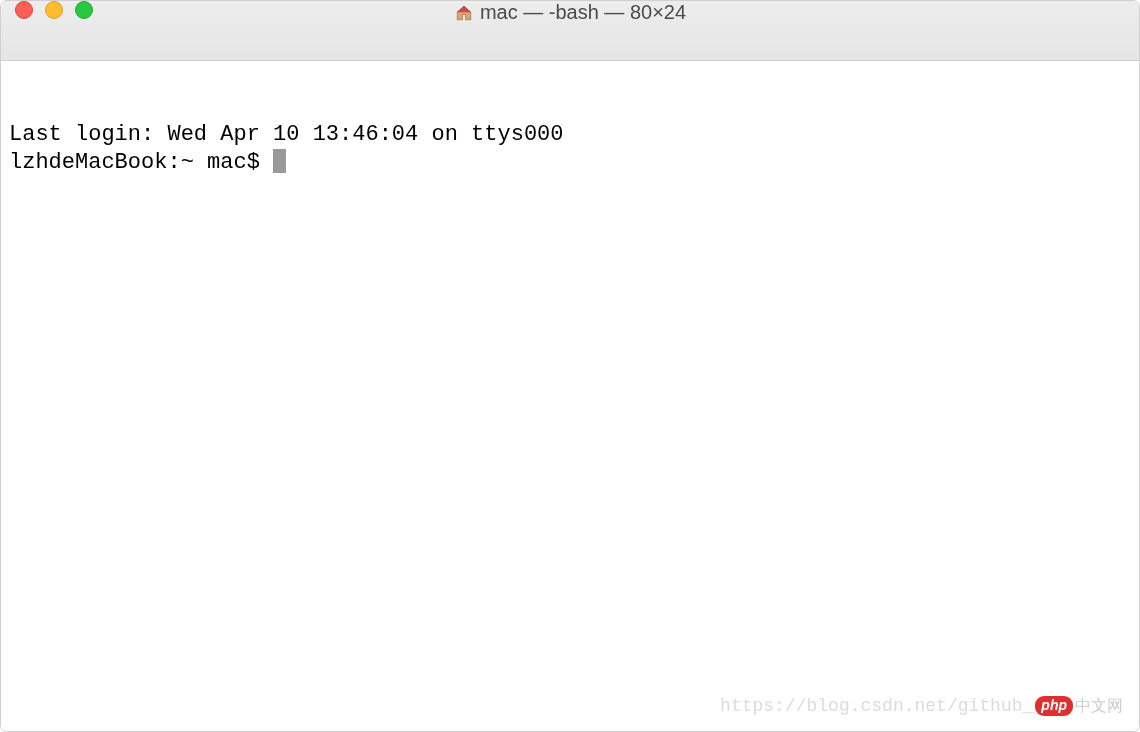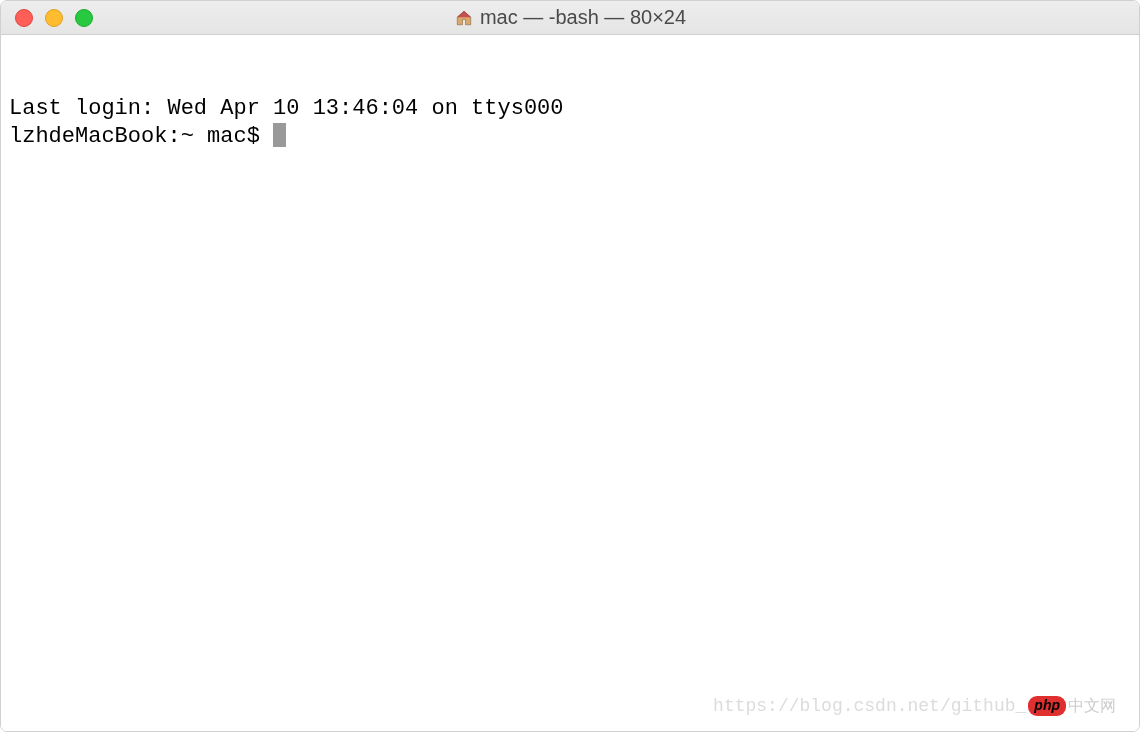--- a/index.html
+++ b/index.html
@@ -17,25 +17,25 @@
     .window {
       width: 100%;
       height: 100%;
       display: flex;
       flex-direction: column;
       border: 1px solid #d0d0d0;
       border-radius: 7px;
       overflow: hidden;
     }
     .titlebar {
-      height: 34px;
+      height: 60px;
       background: linear-gradient(to bottom, #ededed 0%, #e5e5e5 100%);
       border-bottom: 1px solid #d0d0d0;
       display: flex;
-      align-items: center;
+      align-items: flex-start;
       position: relative;
       flex-shrink: 0;
     }
     .traffic-lights {
       display: flex;
       gap: 12px;
       padding-left: 14px;
       position: absolute;
       left: 0;
     }
@@ -95,31 +95,31 @@
       background: #999999;
       vertical-align: text-bottom;
       margin-bottom: 2px;
     }
     .bracket-l, .bracket-r {
       color: #b0b0b0;
     }
     .watermark {
       position: absolute;
       bottom: 14px;
-      right: 23px;
+      right: 16px;
       font-family: "SimSun", "Courier New", monospace;
       font-size: 18px;
       color: #dcdcdc;
       display: flex;
       align-items: center;
       gap: 2px;
     }
     .php-badge {
       background: #e02f2f;
-      color: #000000;
+      color: #ffffff;
       font-weight: bold;
       font-size: 14px;
       padding: 1px 6px;
       border-radius: 9px;
       font-family: Arial, sans-serif;
       font-style: italic;
     }
     .cn-text {
       color: #cccccc;
       font-family: Liberation Sans, sans-serif;

